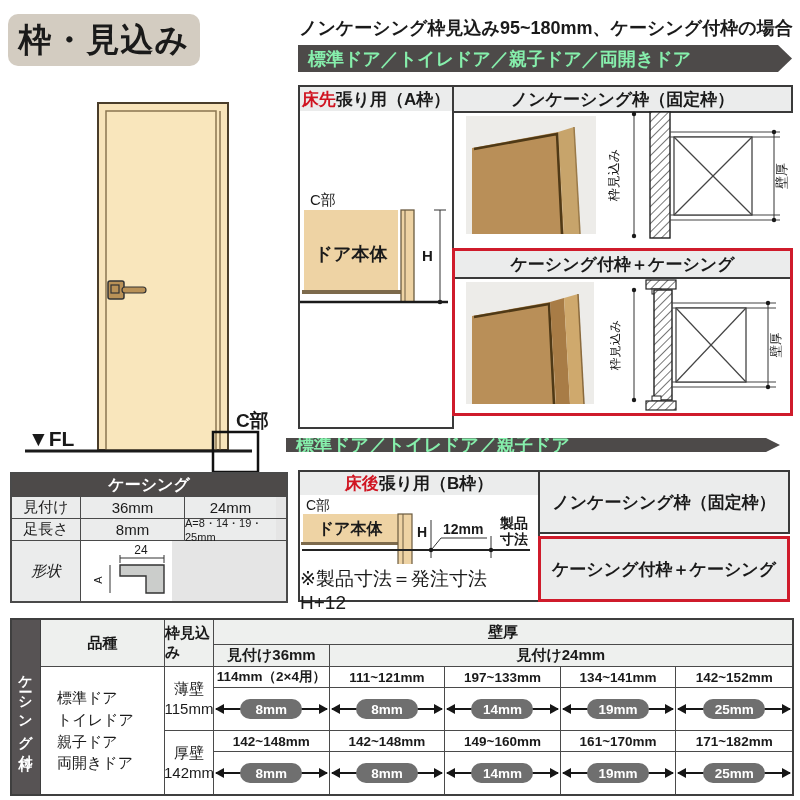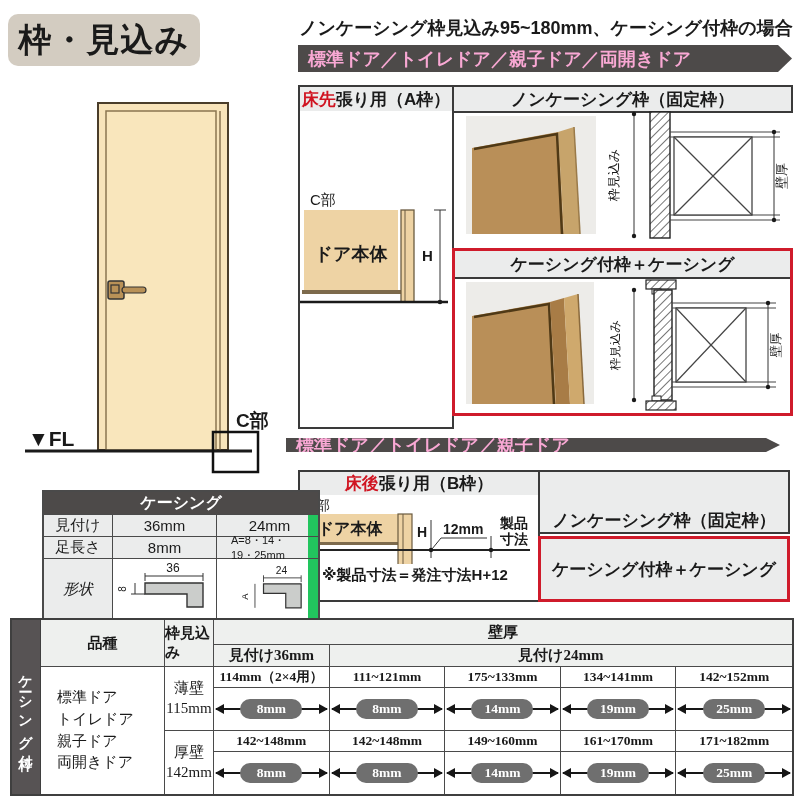--- a/index.html
+++ b/index.html
@@ -13,92 +13,91 @@
   
   .title-box{
     left:8px;top:14px;width:192px;height:52px;background:#d3ccc1;border-radius:10px;
     display:flex;align-items:center;justify-content:center;
     font-size:33px;font-weight:bold;letter-spacing:1px;
   }
   .top-note{left:299px;top:16px;width:500px;font-size:18px;font-weight:bold;}
 
   
   .banner{
-    background:#4d4a49;color:#f9a8d4;font-size:18px;font-weight:bold;
+    background:#4d4a49;color:#86efac;font-size:18px;font-weight:bold;
     display:flex;align-items:center;padding-left:10px;box-sizing:border-box;
     clip-path:polygon(0 0,calc(100% - 14px) 0,100% 50%,calc(100% - 14px) 100%,0 100%);
   }
   .banner-a{left:298px;top:45px;width:494px;height:27px;}
   .banner-b{left:286px;top:438px;width:494px;height:14px;}
 
   
   .hdr{
     background:#ebecec;border:2px solid #3a3a3a;box-sizing:border-box;
-    display:flex;align-items:flex-end;justify-content:center;
+    display:flex;align-items:center;justify-content:center;
     font-size:17px;font-weight:bold;
   }
   .red{color:#d01421;}
 
   
   .pa-left-hdr{left:298px;top:85px;width:156px;height:28px;}
   .pa-right-hdr{left:452px;top:85px;width:341px;height:28px;}
   .pa-left-body{left:298px;top:111px;width:156px;height:318px;border:2px solid #3a3a3a;border-top:none;box-sizing:border-box;background:#fff;}
 
   .redbox{border:3px solid #cf1b2b;box-sizing:border-box;background:#fff;}
   .redbox-1{left:452px;top:248px;width:341px;height:168px;}
   .redbox-hdr{
     height:26px;background:#ebecec;border-bottom:2px solid #3a3a3a;
     display:flex;align-items:center;justify-content:center;font-size:17px;font-weight:bold;
   }
 
   
   .pb-left-hdr{left:298px;top:470px;width:242px;height:27px;}
   .pb-left-body{left:298px;top:495px;width:242px;height:107px;border:2px solid #3a3a3a;border-top:none;box-sizing:border-box;background:#fff;}
-  .pb-note{left:322px;top:566px;width:230px;font-size:15px;font-weight:bold;}
+  .pb-note{left:300px;top:566px;width:230px;font-size:19px;font-weight:normal;}
   .pb-right-top{left:538px;top:470px;width:252px;height:64px;}
   .redbox-2{
     left:538px;top:536px;width:252px;height:66px;background:#ebecec;
     display:flex;align-items:center;justify-content:center;font-size:17px;font-weight:bold;
   }
 
   
-  .ctable{left:10px;top:490px;width:278px;border:2px solid #4a4a4a;box-sizing:border-box;background:#22c55e;margin-left:32px;}
+  .ctable{left:10px;top:472px;width:278px;border:2px solid #4a4a4a;box-sizing:border-box;background:#e5e5e5;}
   .ctable .t{
     background:#4d4a49;color:#fff;font-size:16px;font-weight:bold;height:22px;
     display:flex;align-items:center;justify-content:center;
   }
   .ctable .row{display:flex;border-top:1.5px solid #4a4a4a;}
   .ctable .cell{
     box-sizing:border-box;display:flex;align-items:center;justify-content:center;
     border-left:1.5px solid #4a4a4a;font-size:15px;
   }
   .ctable .cell:first-child{border-left:none;}
   .ctable .lab{width:68px;background:#ebecec;}
   .ctable .c36{width:104px;}
-  .ctable .c24{width:92px;padding-left:14px;}
+  .ctable .c24{width:92px;}
   .ctable .vrow .cell{height:21px;background:#ebecec;}
   .ctable .small{font-size:11px;}
   .ctable .shape-row .cell{height:60px;background:#fff;}
   .ctable .shape-row .lab{background:#ebecec;font-style:italic;}
 
   
   .btable{
     left:10px;top:618px;width:784px;height:178px;border:2px solid #3f3f3f;
     box-sizing:border-box;display:flex;background:#fff;
   }
   .btable-side{
     width:28px;background:#575354;color:#fff;display:flex;align-items:center;justify-content:center;
     writing-mode:vertical-rl;text-orientation:upright;font-size:14px;font-weight:bold;letter-spacing:3px;
     border-right:1px solid #3f3f3f;
   }
   .btable-grid{
     flex:1;display:grid;
     grid-template-columns:124px 49px repeat(5,1fr);
     grid-template-rows:25px 22px 21px 43px 21px 42px;
-    font-family:Liberation Serif, serif;
   }
   .bc{border-right:1px solid #4a4a4a;border-bottom:1px solid #4a4a4a;box-sizing:border-box;
       display:flex;align-items:center;justify-content:center;}
   .bc.last{border-right:none;}
   .bh{background:#eef0ee;font-size:15px;font-weight:bold;}
   .wallcell{position:relative;}
   .legend{position:absolute;right:6px;top:50%;transform:translateY(-50%);display:flex;align-items:center;font-size:12.5px;font-weight:bold;}
   .lpill{width:50px;height:15px;border-radius:8px;background:#6f6f6f;margin-right:3px;display:inline-block;}
   .kinds-cell{flex-direction:column;align-items:flex-start;justify-content:center;padding-left:16px;font-size:15px;line-height:1.45;}
   .depth-cell{flex-direction:column;font-size:15px;line-height:1.3;}
@@ -263,32 +262,20 @@
     <div class="cell c36">36mm</div>
     <div class="cell c24">24mm</div>
   </div>
   <div class="row vrow">
     <div class="cell lab">足長さ</div>
     <div class="cell c36">8mm</div>
     <div class="cell c24 small">A=8・14・19・25mm</div>
   </div>
   <div class="row shape-row">
     <div class="cell lab">形状</div>
-    <div class="cell c36">
-      <svg width="100" height="56" viewBox="0 0 100 56">
-        <text x="58" y="11" font-size="12" text-anchor="middle">36</text>
-        <line x1="30" y1="15" x2="88" y2="15" stroke="#333" stroke-width="1"></line>
-        <line x1="30" y1="12" x2="30" y2="20" stroke="#333" stroke-width="1"></line>
-        <line x1="88" y1="12" x2="88" y2="20" stroke="#333" stroke-width="1"></line>
-        <polygon points="30,22 88,22 88,46 72,46 72,33 30,33" fill="#cbcdcb" stroke="#333" stroke-width="1.4"></polygon>
-        <line x1="20" y1="22" x2="20" y2="33" stroke="#333" stroke-width="1"></line>
-        <line x1="16" y1="33" x2="30" y2="33" stroke="#333" stroke-width="1"></line>
-        <text transform="rotate(-90 11 28)" x="11" y="28" font-size="10" text-anchor="middle">8</text>
-      </svg>
-    </div>
     <div class="cell c24">
       <svg width="90" height="56" viewBox="0 0 90 56">
         <text x="59" y="11" font-size="12" text-anchor="middle">24</text>
         <line x1="38" y1="15" x2="82" y2="15" stroke="#333" stroke-width="1"></line>
         <line x1="38" y1="12" x2="38" y2="20" stroke="#333" stroke-width="1"></line>
         <line x1="82" y1="12" x2="82" y2="20" stroke="#333" stroke-width="1"></line>
         <polygon points="38,22 82,22 82,50 64,50 64,33 38,33" fill="#cbcdcb" stroke="#333" stroke-width="1.4"></polygon>
         <line x1="28" y1="22" x2="28" y2="50" stroke="#333" stroke-width="1"></line>
         <text transform="rotate(-90 20 37)" x="20" y="37" font-size="11" text-anchor="middle">A</text>
       </svg>
@@ -315,21 +302,21 @@
       <div>親子ドア</div>
       <div>両開きドア</div>
     </div>
 
     <div class="bc depth-cell" style="grid-area:3/2/5/3">
       <div>薄壁</div>
       <div>115mm</div>
     </div>
     <div class="bc range-cell" style="grid-area:3/3/4/4">114mm（2×4用）</div>
     <div class="bc range-cell" style="grid-area:3/4/4/5">111~121mm</div>
-    <div class="bc range-cell" style="grid-area:3/5/4/6">175~133mm</div>
+    <div class="bc range-cell" style="grid-area:3/5/4/6">197~133mm</div>
     <div class="bc range-cell" style="grid-area:3/6/4/7">134~141mm</div>
     <div class="bc range-cell last" style="grid-area:3/7/4/8">142~152mm</div>
 
     <div class="bc arrow-cell" style="grid-area:4/3/5/4">
         <span class="hline"></span>
         <span class="ah l"></span>
         <span class="ah r"></span>
         <span class="pill">8mm</span>
       </div>
     <div class="bc arrow-cell" style="grid-area:4/4/5/5">

